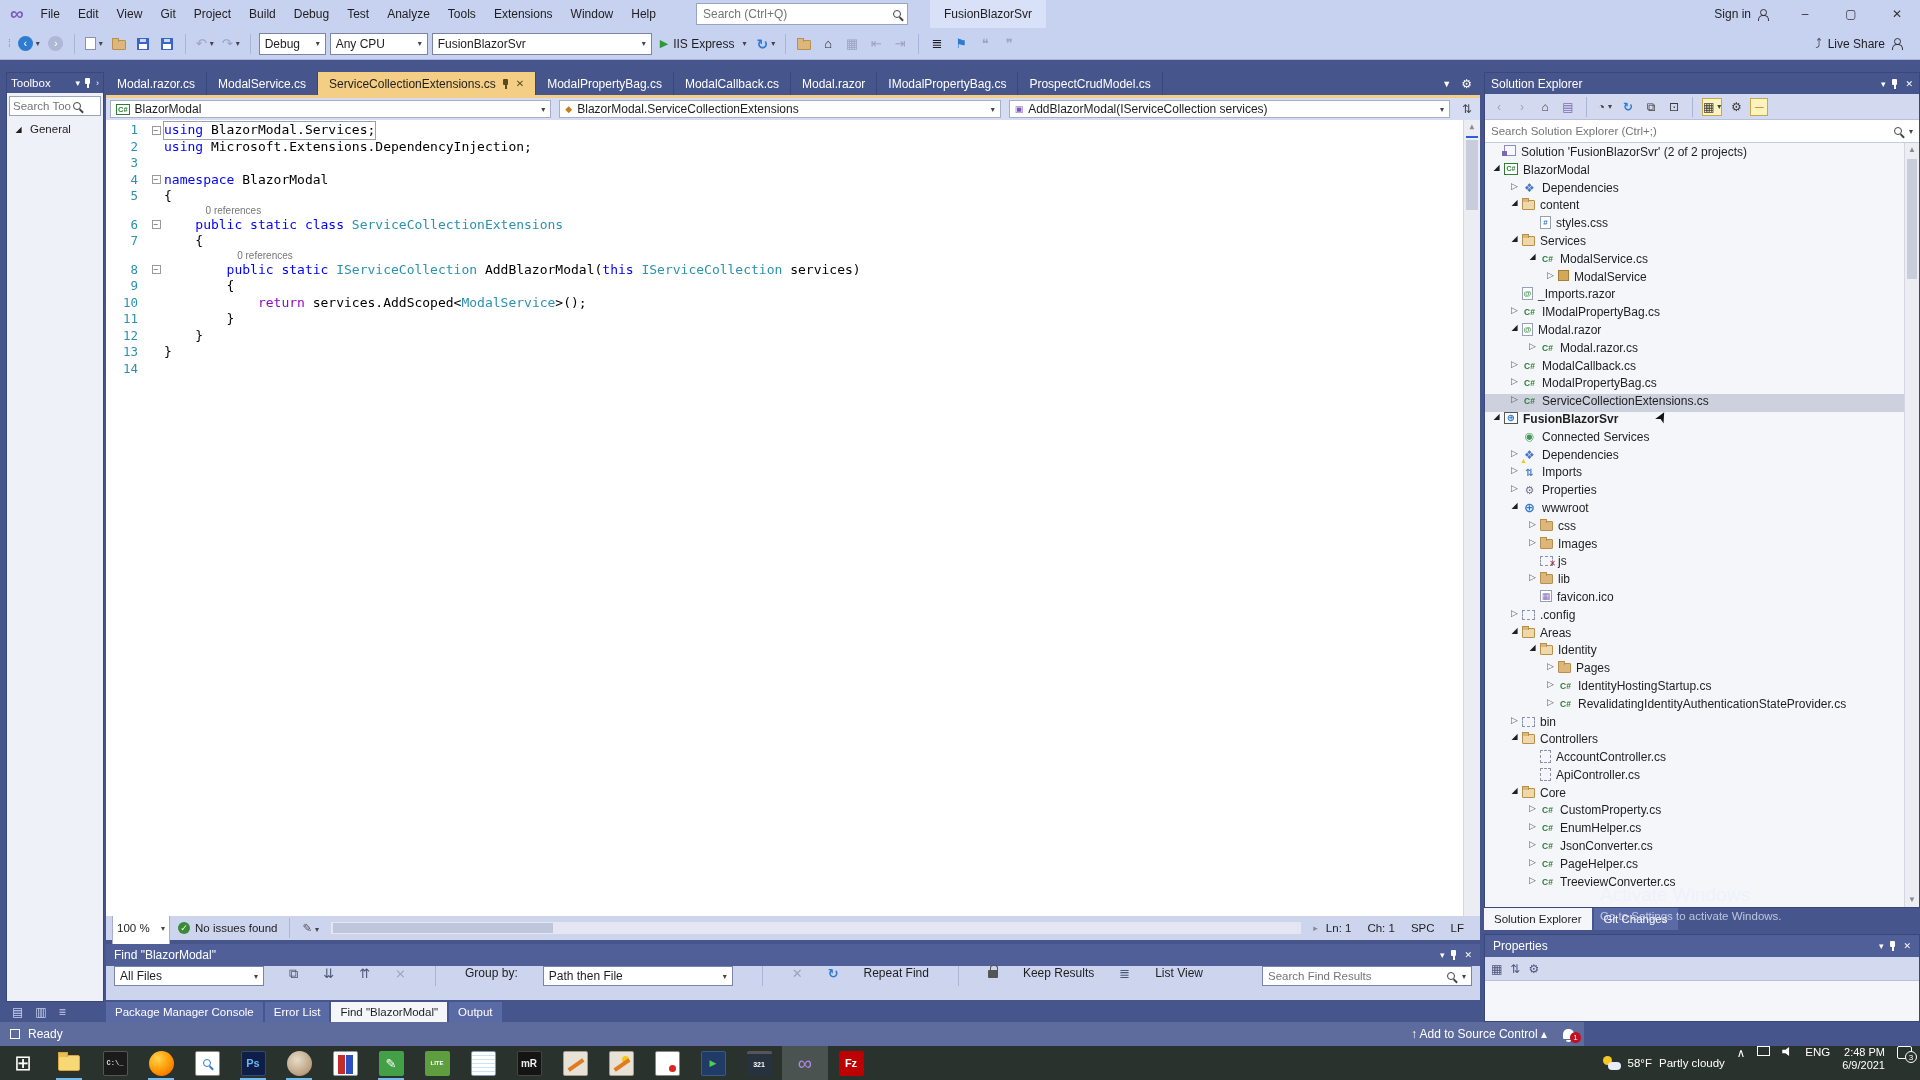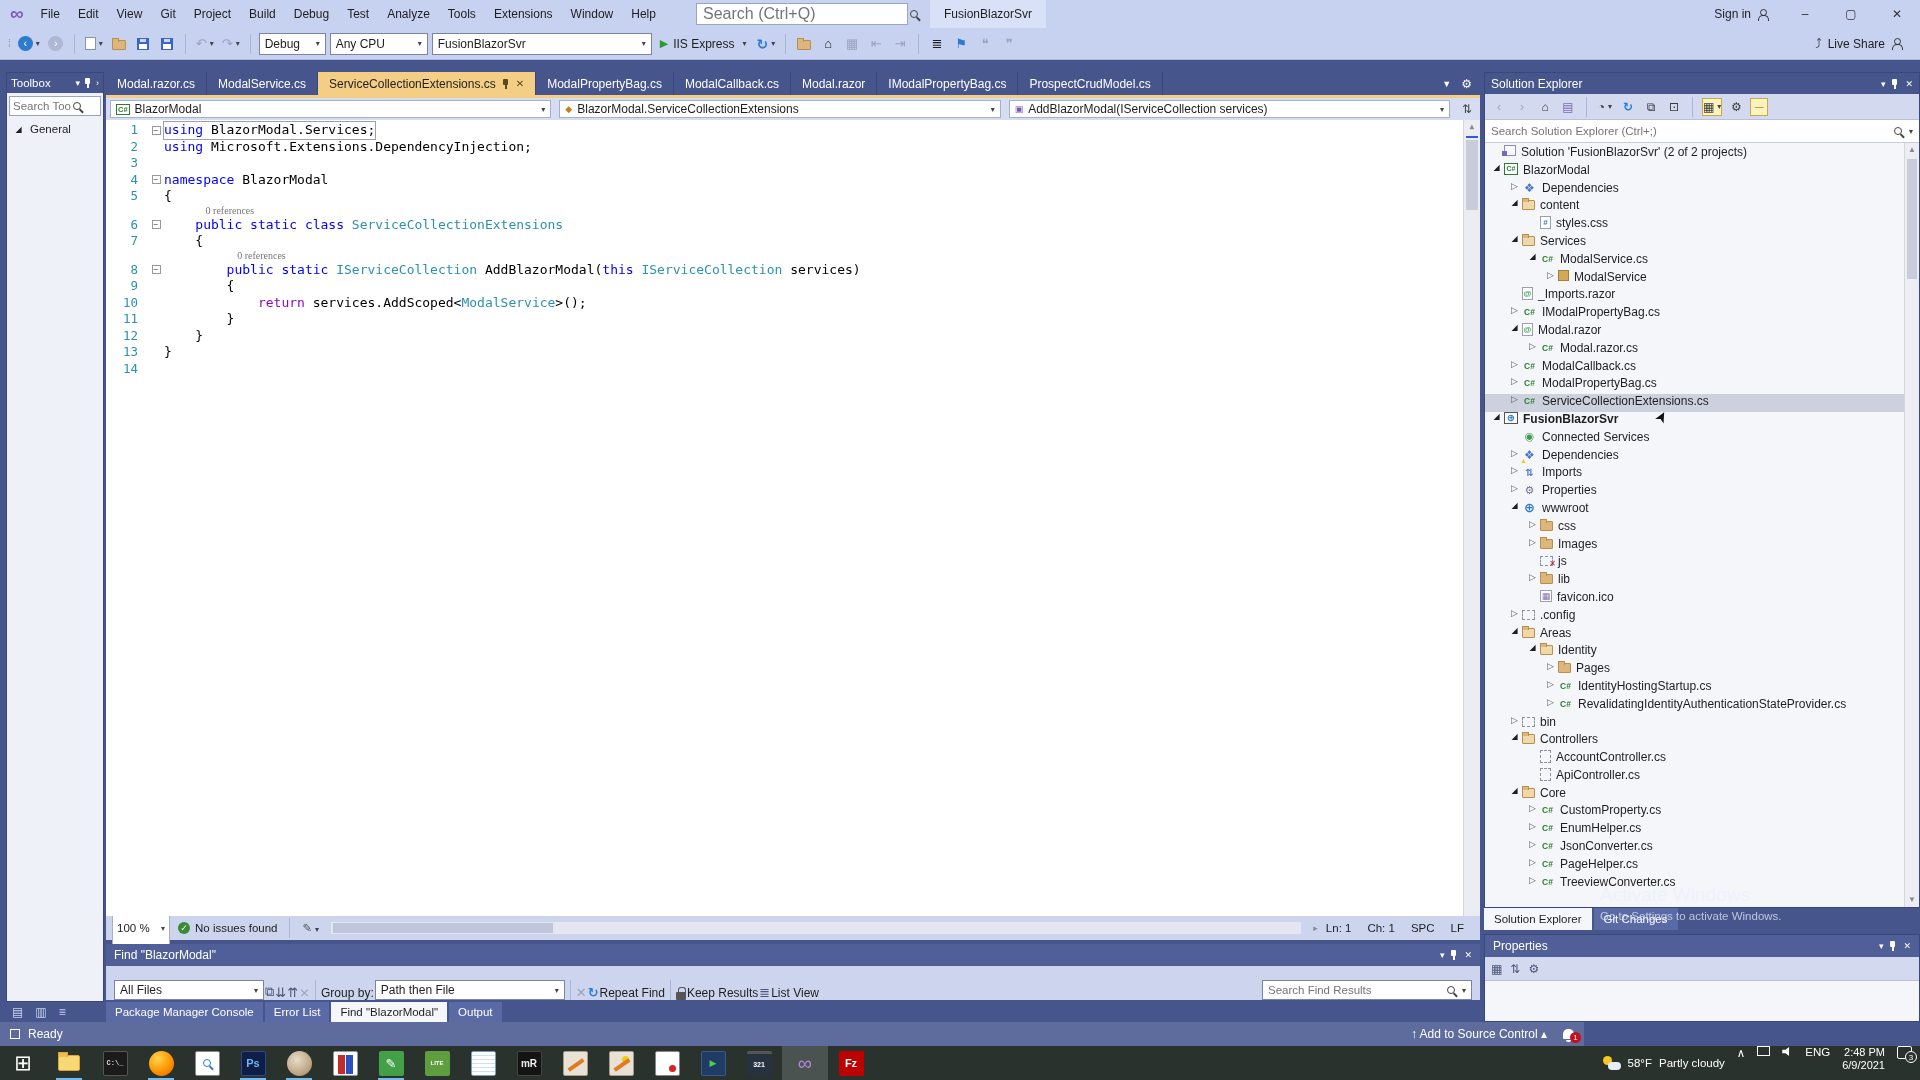--- a/index.html
+++ b/index.html
@@ -6,21 +6,21 @@
   html,body{width:1920px;height:1080px;overflow:hidden}
   body{font-family:"Liberation Sans","DejaVu Sans",sans-serif;font-size:12px;color:#1e1e1e}
   #screen{position:relative;width:1920px;height:1080px;background:#46558C}
 
   
   .titlebar{position:absolute;top:0;left:0;width:1920px;height:28px;background:#C7D1F0;display:flex;align-items:center}
   .vs-logo{color:#7F5BC0;font-size:19px;font-weight:bold;padding:0 8px 0 10px}
   .menus{display:flex;height:100%}
   .menu-item{padding:0 9px;line-height:28px;cursor:default}
   .qsearch{position:absolute;left:696px;top:3px;width:212px;height:22px;background:#fff;border:1px solid #9aa3c0;display:flex;align-items:center;padding:0 6px;color:#6d6d6d}
-  .qsearch input{flex:1;border:none;outline:none;font-size:16px;color:#a21caf;background:transparent}
+  .qsearch input{flex:1;border:none;outline:none;font-size:12px;color:#a21caf;background:transparent}
   .tb-title{position:absolute;left:930px;top:0;height:28px;line-height:28px;padding:0 14px;background:#D9E1F8}
   .tb-right{position:absolute;right:0;top:0;height:28px;display:flex;align-items:center}
   .signin{display:flex;align-items:center;gap:6px;padding:0 14px;cursor:pointer}
   .wbtn{width:46px;height:28px;text-align:center;line-height:28px;font-size:12px;color:#333;cursor:pointer}
   .person{width:11px;height:11px;position:relative;display:inline-block}
   .person::before{content:"";position:absolute;left:3px;top:0;width:5px;height:5px;border:1px solid #333;border-radius:50%}
   .person::after{content:"";position:absolute;left:1px;top:6px;width:9px;height:5px;border:1px solid #333;border-bottom:none;border-radius:5px 5px 0 0}
   .mag{width:8px;height:8px;border:1.5px solid #444;border-radius:50%;position:relative;display:inline-block;flex:none}
   .mag::after{content:"";position:absolute;width:5px;height:1.5px;background:#444;transform:rotate(45deg);right:-4px;bottom:-2px}
 
@@ -82,39 +82,39 @@
   .crow{display:flex;height:16.5px;line-height:16.5px;white-space:pre}
   .ln{width:42px;text-align:right;color:#2B91AF;padding-right:10px;flex:none;font-size:12.5px}
   .fold{width:16px;flex:none;display:flex;align-items:center;justify-content:center}
   .foldbox{width:9px;height:9px;border:1px solid #9a9a9a;color:#555;font-size:8px;line-height:7px;text-align:center;background:#fff}
   .ctext{white-space:pre}
   .findbox{outline:1px solid #9aa0b0}
   .tk-kw{color:#0000FF}
   .tk-ctl{color:#8F08C4}
   .tk-ty{color:#2B91AF}
   .tk-pl{color:#000}
-  .lens{color:#767676;font-size:10px;height:12px;line-height:12px;font-family:Liberation Serif, serif;cursor:pointer}
+  .lens{color:#767676;font-size:10px;height:12px;line-height:12px;font-family:Liberation Sans, sans-serif;cursor:pointer}
   .vscroll{position:absolute;right:0;top:0;bottom:0;width:17px;background:#ECEDF3;border-left:1px solid #D4D6E2}
   .vscroll .sarrow{display:block;text-align:center;color:#8a8a8a;font-size:8px;height:14px;line-height:14px}
   .vscroll .mark{position:absolute;top:16px;left:2px;right:2px;height:2px;background:#2B5CE6}
   .vscroll .thumb{position:absolute;top:20px;left:2px;right:2px;height:70px;background:#C9CCDA}
 
   .ebottom{height:24px;background:#CDD5EE;display:flex;align-items:center;gap:8px;padding:0 6px;font-size:11.5px}
   .zoomsel{width:58px;height:18px;background:#fff;border:1px solid #A6AECB;display:flex;align-items:center;padding:17px 4px;cursor:pointer}
   .okcheck{width:12px;height:12px;border-radius:50%;background:#388A34;color:#fff;font-size:9px;line-height:12px;text-align:center;display:inline-block}
   .issues{display:flex;align-items:center;gap:5px}
   .hsc-track{flex:1;height:12px;background:#E4E7F2;position:relative;margin:0 4px}
   .hsc-thumb{position:absolute;left:2px;top:1px;height:10px;width:220px;background:#BFC5DA}
   .caretinfo{display:flex;gap:16px;padding-right:10px;color:#1e1e1e}
 
   
   .findpanel{position:absolute;left:106px;top:884px;width:1374px;height:56px;display:flex;flex-direction:column}
   .fp-title{height:22px;background:#505F97;color:#fff;display:flex;align-items:center;padding:0 8px;gap:6px}
   .fp-title .sp{flex:1}
-  .fp-toolbar{flex:1;background:#CDD5EE;display:flex;align-items:flex-end;gap:1px;padding:0 8px}
+  .fp-toolbar{flex:1;background:#CDD5EE;display:flex;align-items:flex-start;gap:25px;padding:0 8px}
   .fp-sel{width:150px;height:20px;background:#fff;border:1px solid #7A84A8;display:flex;align-items:center;padding:0 5px;cursor:pointer}
   .fp-sel .car{margin-left:auto}
   .fpico{color:#4a5578;font-size:13px;cursor:pointer}
   .fpico.dis{color:#9aa3bf}
   .fp-search{margin-left:auto;width:210px;height:20px;background:#fff;border:1px solid #7A84A8;display:flex;align-items:center;padding:0 5px;gap:4px}
   .fp-search input{flex:1;border:none;outline:none;font-size:11.5px;color:#555;background:transparent}
   .lockic{position:relative;width:10px;height:8px;background:#555;border-radius:1px;display:inline-block;margin-top:4px}
   .lockic::before{content:"";position:absolute;left:2px;top:-5px;width:6px;height:5px;border:1.5px solid #555;border-bottom:none;border-radius:3px 3px 0 0}
 
   .bottomtabs{position:absolute;left:106px;top:942px;height:20px;display:flex;gap:2px}

